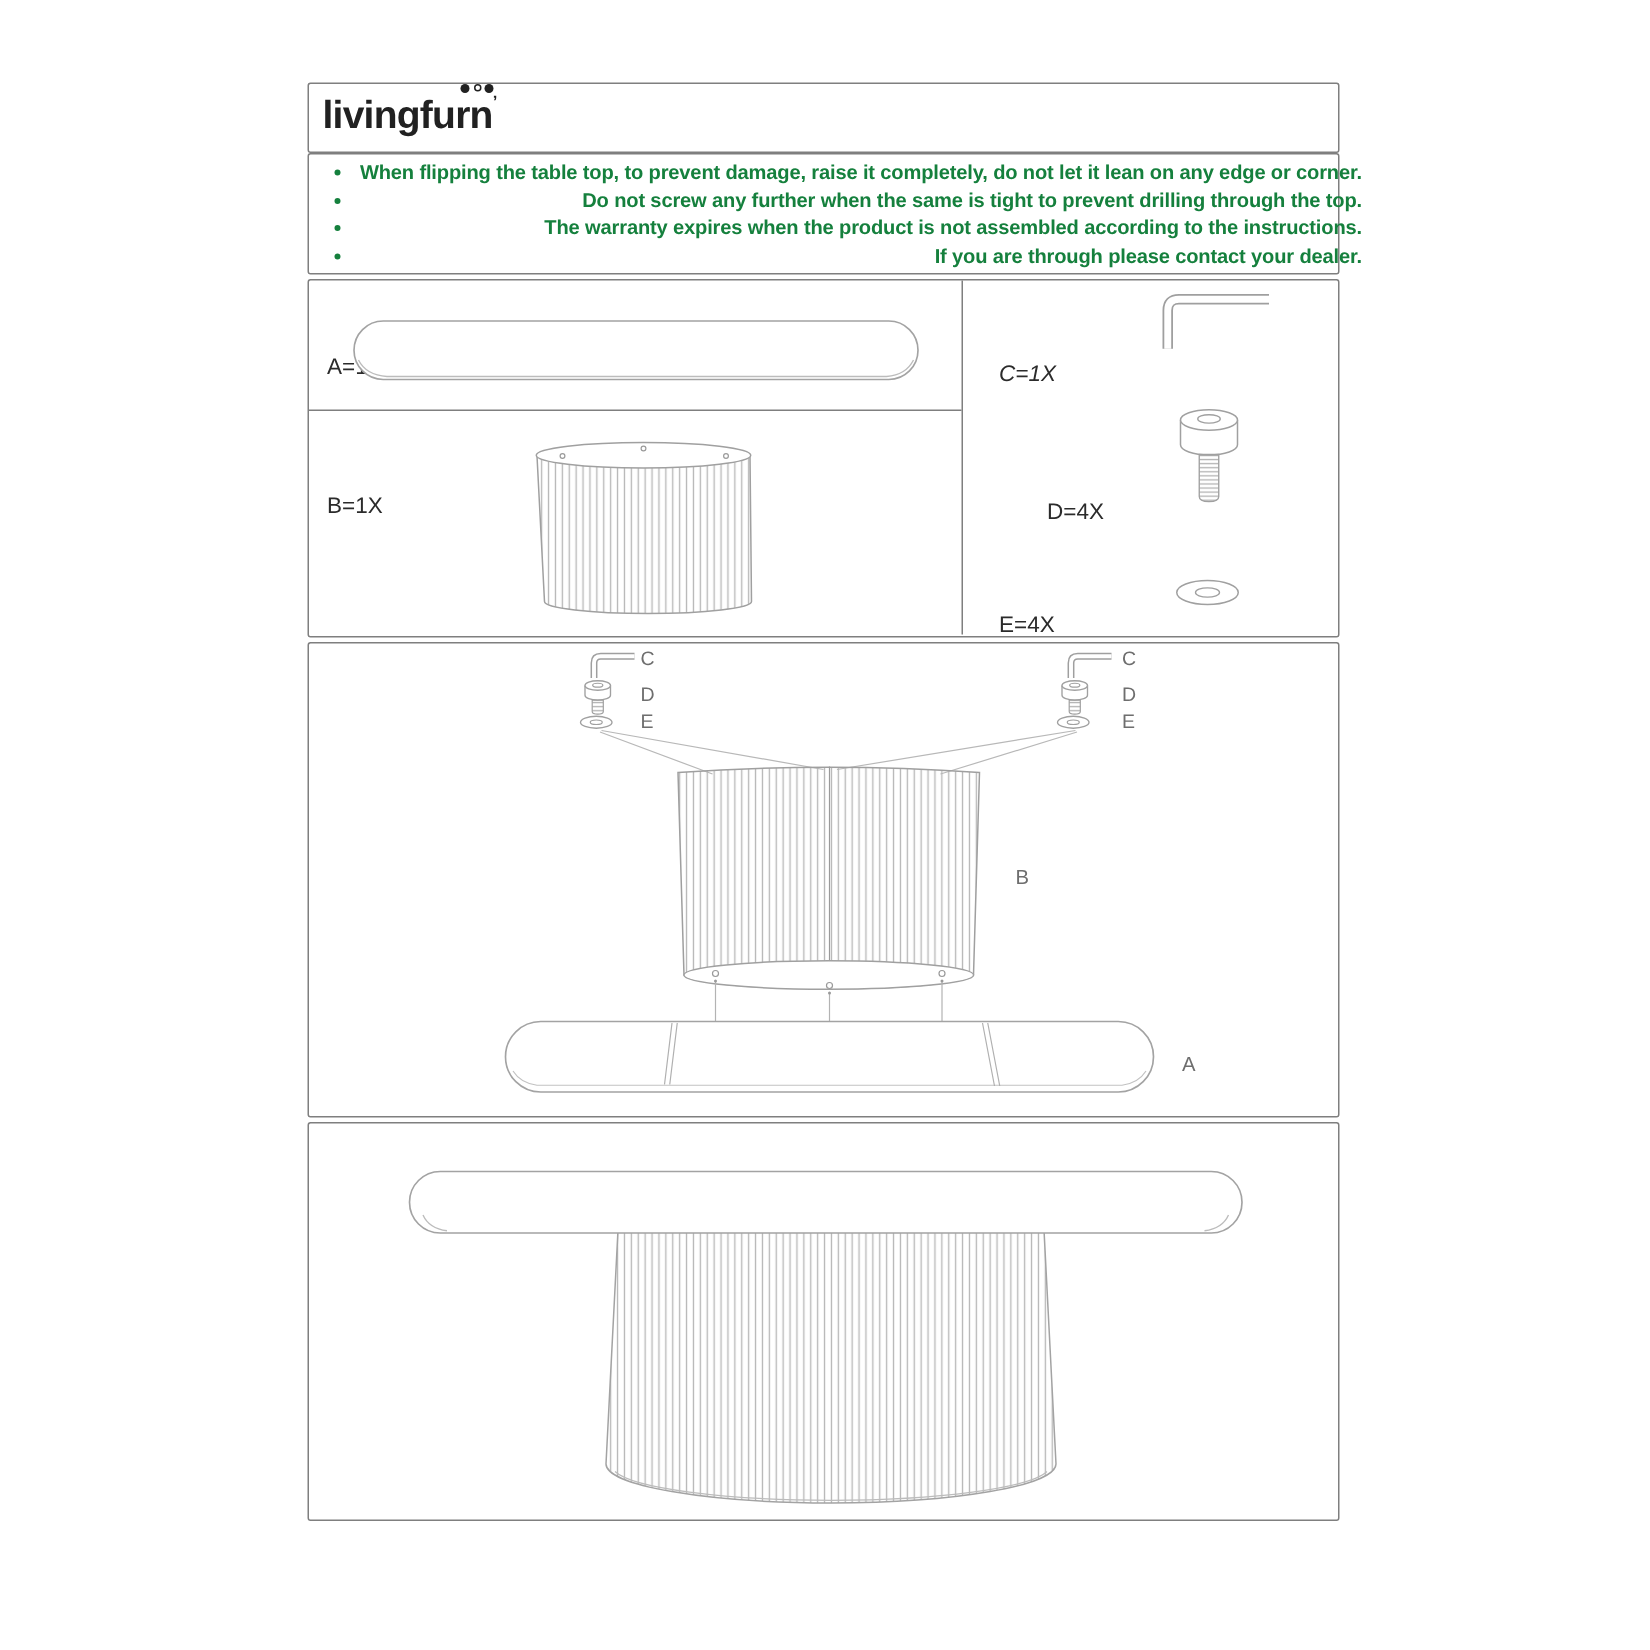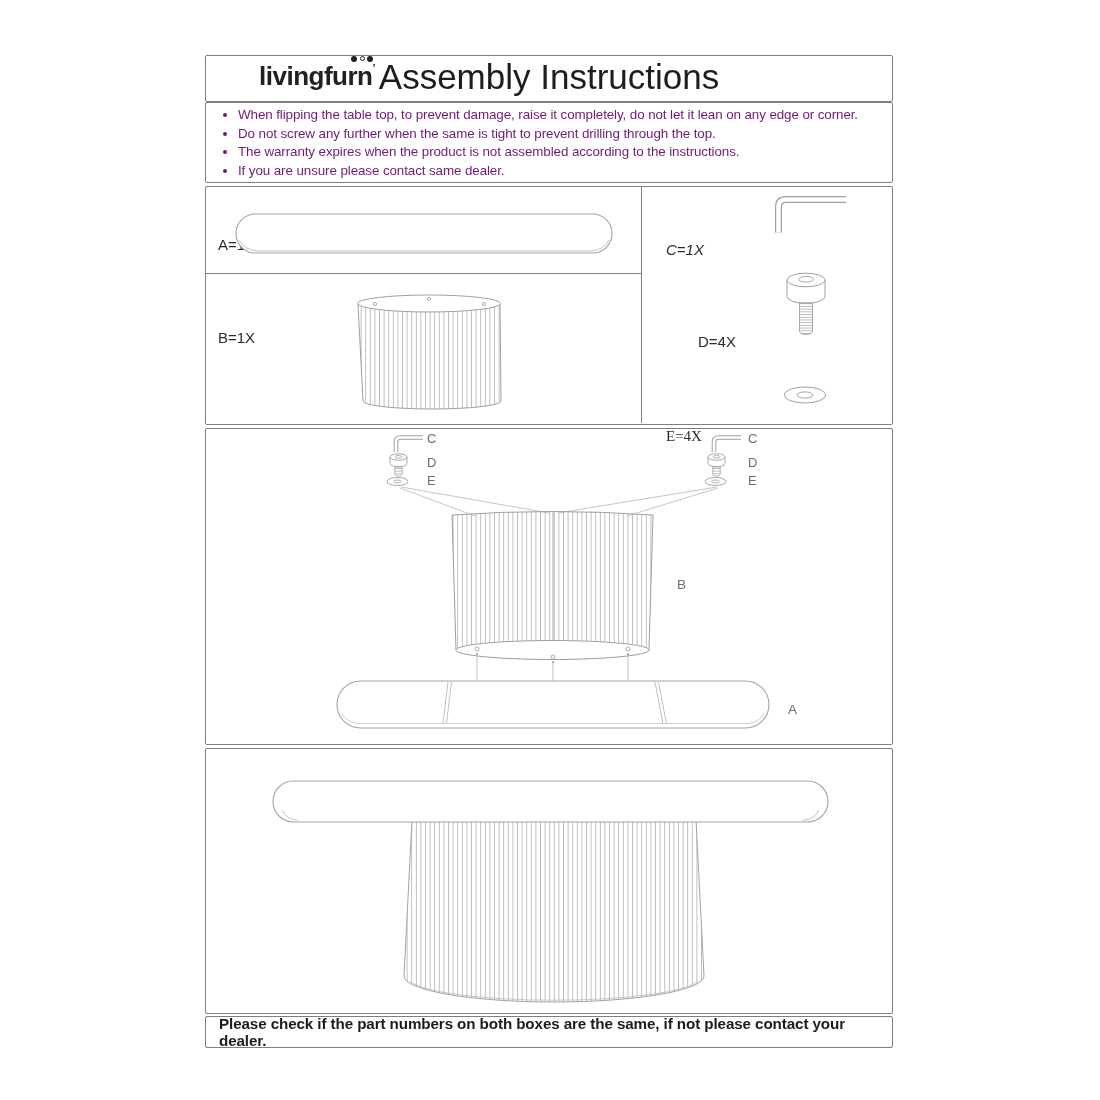--- a/index.html
+++ b/index.html
@@ -8,72 +8,68 @@
   .box{position:absolute;border:1.4px solid #7f7f7f;border-radius:2px;background:transparent;box-sizing:border-box;}
   #box-header{left:205px;top:55px;width:688px;height:47px;}
   #box-bullets{left:205px;top:102px;width:688px;height:81px;}
   #box-parts{left:205px;top:186px;width:688px;height:239px;}
   #parts-vdivider{position:absolute;left:435px;top:0;width:0;height:236px;border-left:1.4px solid #7f7f7f;}
   #parts-hdivider{position:absolute;left:0;top:86px;width:435px;height:0;border-top:1.4px solid #7f7f7f;}
   #box-diagram{left:205px;top:428px;width:688px;height:317px;}
   #box-final{left:205px;top:748px;width:688px;height:266px;}
   #box-footer{left:205px;top:1016px;width:688px;height:32px;display:flex;align-items:center;}
   .logo{position:absolute;left:215px;top:63px;font-size:26px;font-weight:bold;color:#212121;
-        letter-spacing:-0.5px;line-height:1;margin-left:44px;}
+        letter-spacing:-0.5px;line-height:1;}
   .logo-dots{position:absolute;top:-7px;right:2px;display:flex;gap:2.5px;}
   .logo-dots i{width:6px;height:6px;border-radius:50%;background:#212121;display:block;}
   .logo-dots i.ring{background:#fff;border:1.8px solid #212121;width:3px;height:3px;}
   .logo-mark{font-size:11px;vertical-align:top;}
   .title{position:absolute;left:205px;top:57px;width:688px;text-align:center;
          font-size:35px;font-weight:500;color:#1d1d1d;letter-spacing:0;}
   .bullets{position:absolute;left:214px;top:104px;width:670px;margin:0;padding:2px 0 0 24px;}
-  .bullets li{font-size:13.4px;font-weight:400;color:#701a75;line-height:18.6px;letter-spacing:-0.1px;}
+  .bullets li{font-size:13.4px;font-weight:700;color:#15803d;line-height:18.6px;letter-spacing:-0.1px;text-align:right;}
   .part-label{position:absolute;font-size:15px;color:#2b2b2b;font-weight:500;margin-top:43px;}
   .dia-letter{position:absolute;font-size:13px;color:#6e6e6e;font-weight:500;}
   .footer-note{font-size:15.2px;font-weight:600;color:#1c1c1c;padding-left:13px;letter-spacing:-0.1px;}
   svg.art{position:absolute;left:0;top:0;pointer-events:none;}
 </style>
 </head>
 <body>
 
 <div class="canvas">
 
   <div class="box" id="box-header"></div>
   <div class="box" id="box-bullets"></div>
   <div class="box" id="box-parts">
     <div id="parts-vdivider"></div>
     <div id="parts-hdivider"></div>
   </div>
   <div class="box" id="box-diagram"></div>
   <div class="box" id="box-final"></div>
-  <div class="box" id="box-footer">
-    <div class="footer-note">Please check if the part numbers on both boxes are the same, if not please contact your dealer.</div>
-  </div>
 
   <div class="logo">
     <span class="logo-dots">
         <i></i>
         <i class="ring"></i>
         <i></i>
       </span><span>livingfurn</span><span class="logo-mark">’</span>
   </div>
-  <div class="title">Assembly Instructions</div>
 
   <ul class="bullets">
       <li>When flipping the table top, to prevent damage, raise it completely, do not let it lean on any edge or corner.</li>
       <li>Do not screw any further when the same is tight to prevent drilling through the top.</li>
       <li>The warranty expires when the product is not assembled according to the instructions.</li>
-      <li>If you are unsure please contact same dealer.</li>
+      <li>If you are through please contact your dealer.</li>
     </ul>
 
   <div class="part-label" style="left:218px;top:193px;">A=1X</div>
   <div class="part-label" style="left:218px;top:286px;">B=1X</div>
   <div class="part-label" style="left:666px;top:198px;font-style:italic;">C=1X</div>
   <div class="part-label" style="left:698px;top:290px;">D=4X</div>
-  <div class="part-label" style="left:666px;top:385px;font-family:Liberation Serif, serif;">E=4X</div>
+  <div class="part-label" style="left:666px;top:365px;">E=4X</div>
 
   <div class="dia-letter" style="left:427px;top:431px;">C</div>
   <div class="dia-letter" style="left:427px;top:455px;">D</div>
   <div class="dia-letter" style="left:427px;top:473px;">E</div>
 
   <div class="dia-letter" style="left:748px;top:431px;">C</div>
   <div class="dia-letter" style="left:748px;top:455px;">D</div>
   <div class="dia-letter" style="left:748px;top:473px;">E</div>
 
   <div class="dia-letter" style="left:677px;top:577px;font-size:13.5px;">B</div>

